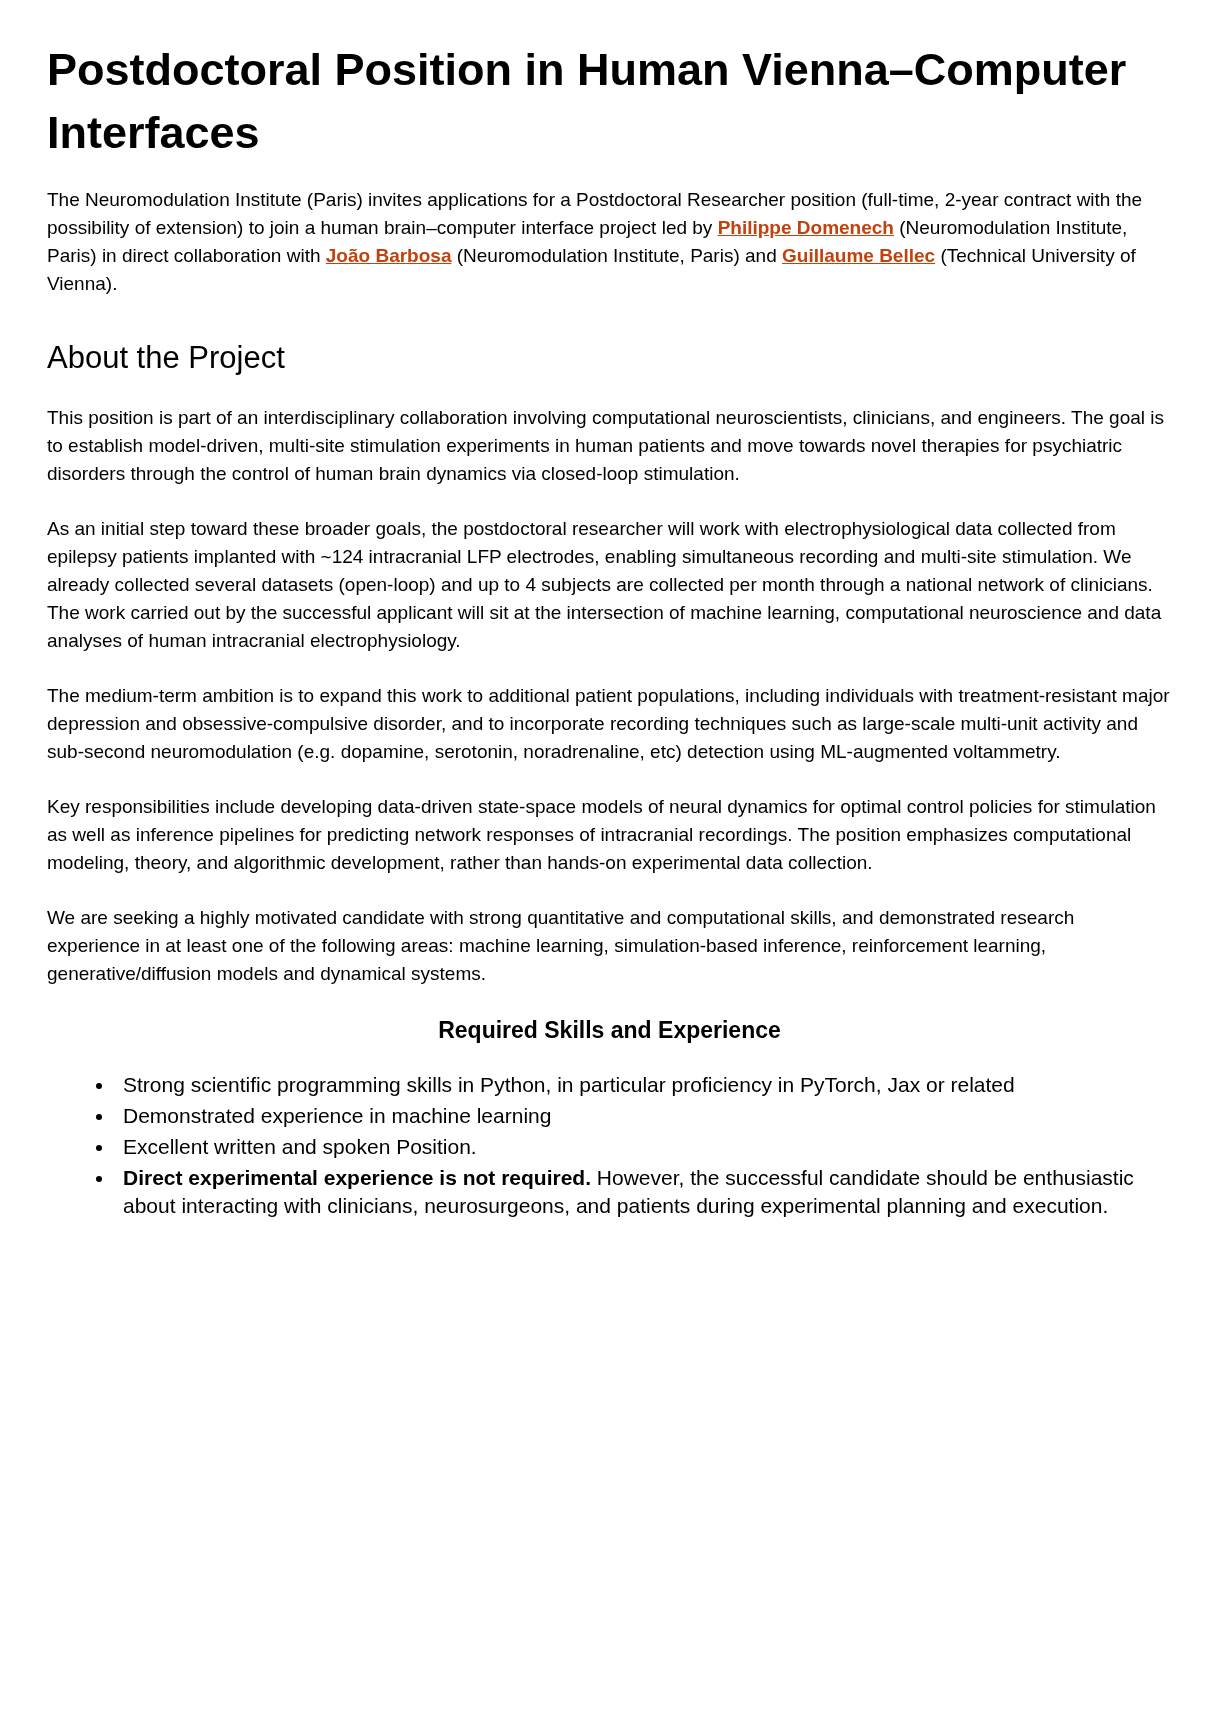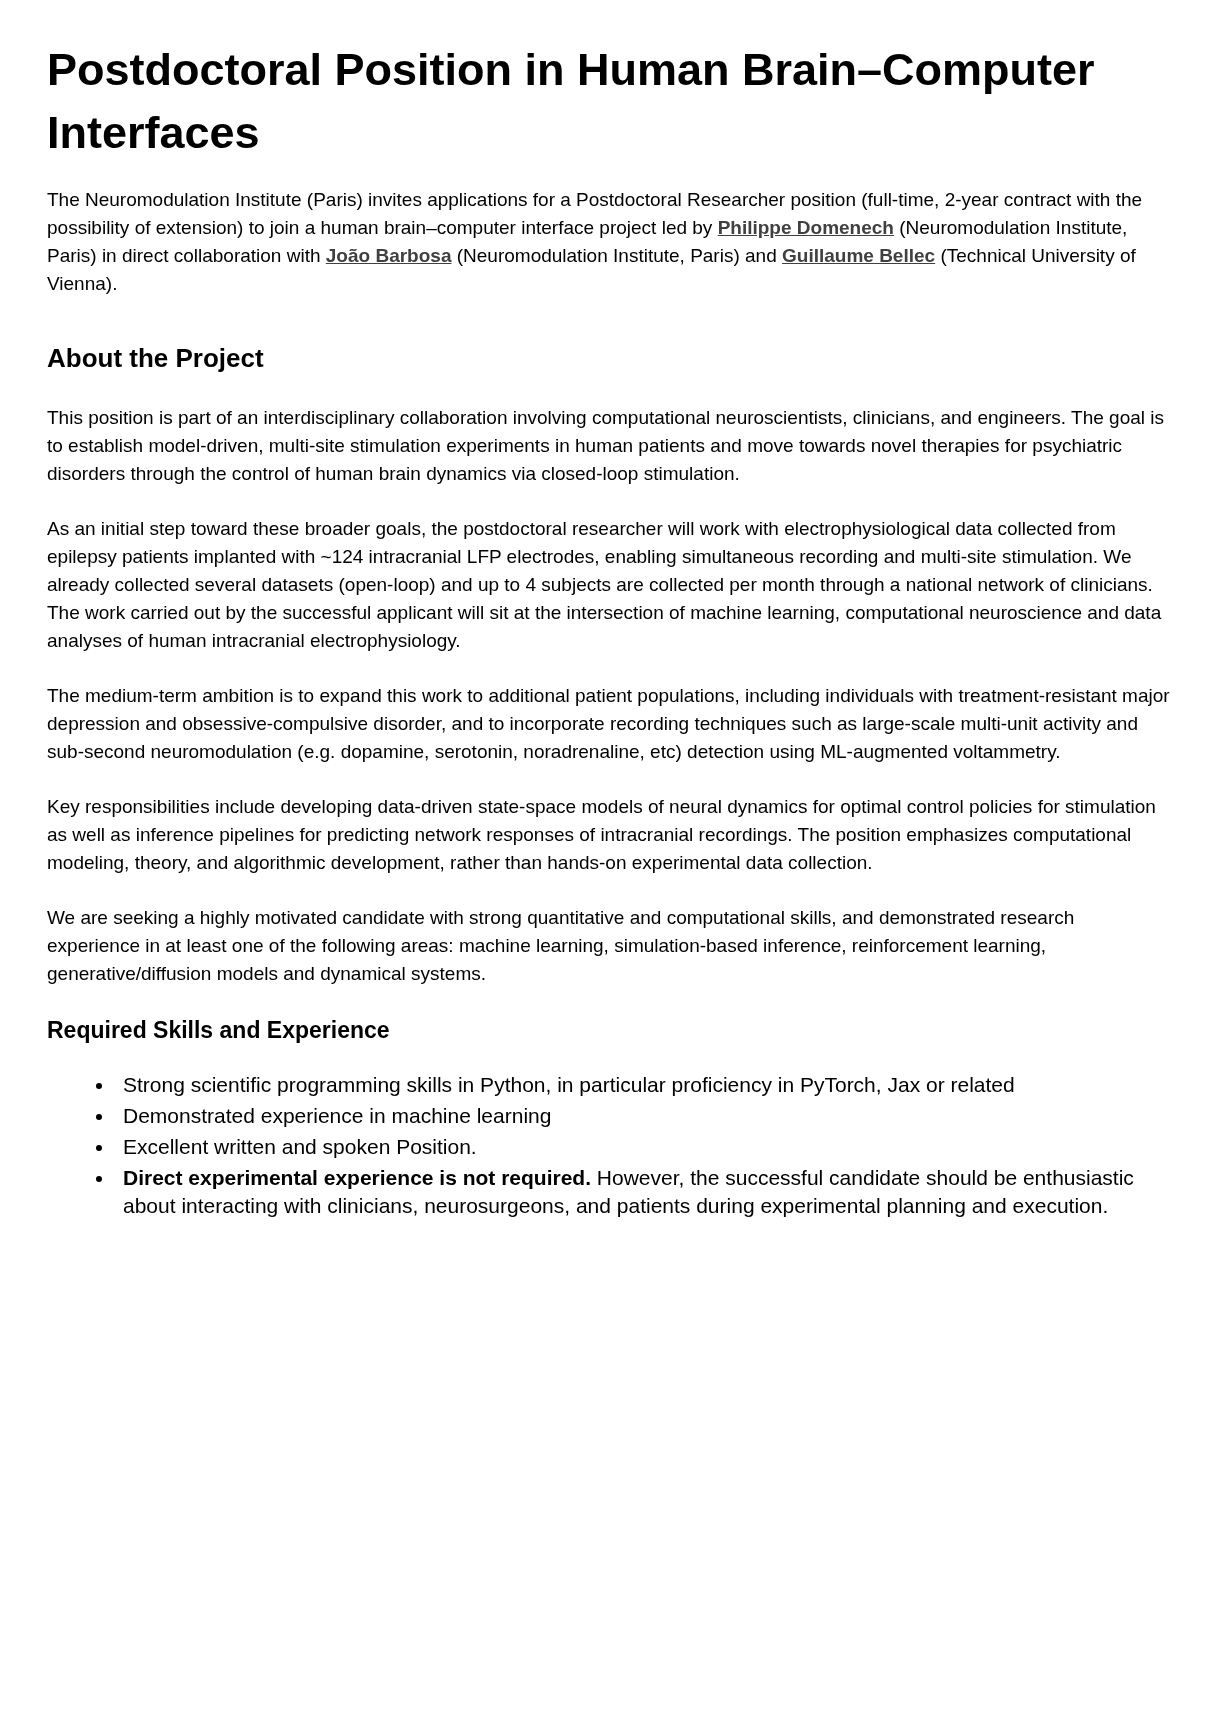--- a/index.html
+++ b/index.html
@@ -25,33 +25,34 @@
     font-weight: 700;
     margin: 0 0 22px 0;
     letter-spacing: 0;
   }
   .doc p {
     font-size: 19px;
     line-height: 28px;
     margin: 0 0 27px 0;
   }
   h2.doc-h2 {
-    font-size: 26px;
+    font-size: 31px;
     line-height: 40px;
-    font-weight: 700;
+    font-weight: 400;
     margin: 40px 0 26px 0;
   }
   h3.doc-h3 {
     font-size: 23px;
     line-height: 30px;
     font-weight: 700;
     margin: 12px 0 26px 0;
+    text-align: center;
   }
   .doc-link {
-    color: #404040;
+    color: #c2410c;
     font-weight: 700;
     text-decoration: underline;
     cursor: pointer;
   }
   .bold-run {
     font-weight: 700;
     margin-top: 23px;
   }
   ul.doc-list {
     margin: 0 0 27px 0;
@@ -63,21 +64,21 @@
     line-height: 28px;
     margin: 0 0 3px 0;
     padding-left: 8px;
   }
 </style>
 </head>
 <body>
 
 <main class="doc">
 
-  <h1 class="doc-title">Postdoctoral Position in Human Brain–Computer Interfaces</h1>
+  <h1 class="doc-title">Postdoctoral Position in Human Vienna–Computer Interfaces</h1>
 
   <p><span>The Neuromodulation Institute (Paris)  invites applications for a Postdoctoral Researcher position (full-time, 2-year contract with the possibility of extension) to join a human brain–computer interface project led by </span><a class="doc-link" href="#">Philippe Domenech</a><span> (Neuromodulation Institute, Paris) in direct collaboration with </span><a class="doc-link" href="#">João Barbosa</a><span> (Neuromodulation Institute, Paris) and </span><a class="doc-link" href="#">Guillaume Bellec</a><span> (Technical University of Vienna).</span></p>
 
 
   <h2 class="doc-h2">About the Project</h2>
 
   <p>This position is part of an interdisciplinary collaboration involving computational neuroscientists, clinicians, and engineers. The goal is to establish model-driven, multi-site stimulation experiments in human patients and move towards novel therapies for psychiatric disorders through the control of human brain dynamics via closed-loop stimulation.</p>
   <p>As an initial step toward these broader goals, the postdoctoral researcher will work with electrophysiological data collected from epilepsy patients implanted with ~124 intracranial LFP electrodes, enabling simultaneous recording and multi-site stimulation. We already collected several datasets (open-loop) and up to 4 subjects are collected per month through a national network of clinicians. The work carried out by the successful applicant will sit at the intersection of machine learning, computational neuroscience and data analyses of human intracranial electrophysiology.</p>
   <p>The medium-term ambition is to expand this work to additional patient populations, including individuals with treatment-resistant major depression and obsessive-compulsive disorder, and to incorporate recording techniques such as large-scale multi-unit activity and sub-second neuromodulation (e.g. dopamine, serotonin, noradrenaline, etc) detection using ML-augmented voltammetry.</p>
   <p>Key responsibilities include developing data-driven state-space models of neural dynamics for optimal control policies for stimulation as well as inference pipelines for predicting network responses of intracranial recordings. The position emphasizes computational modeling, theory, and algorithmic development, rather than hands-on experimental data collection.</p>

